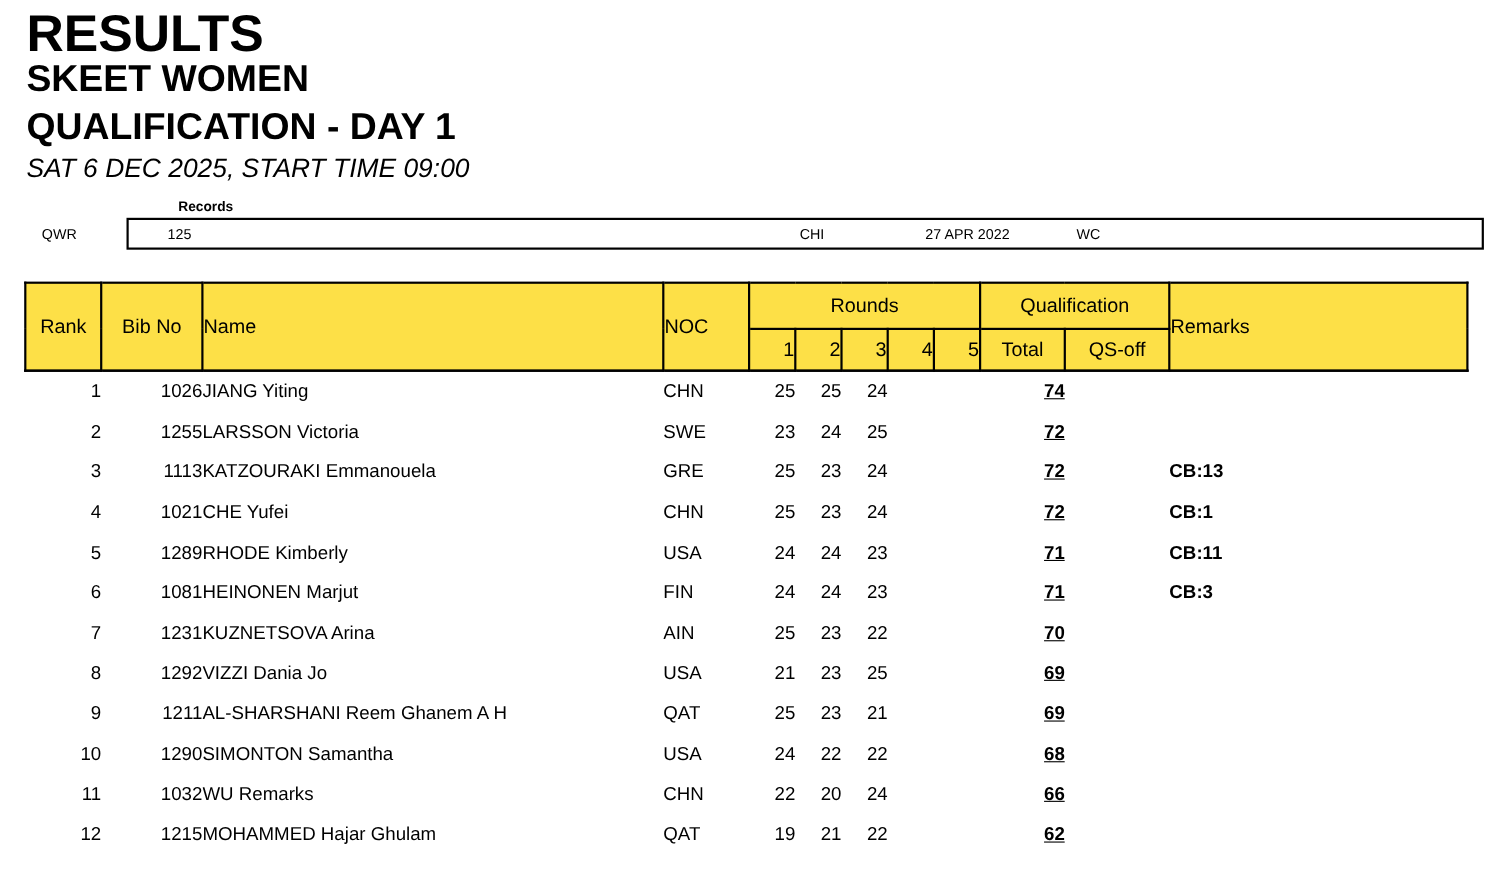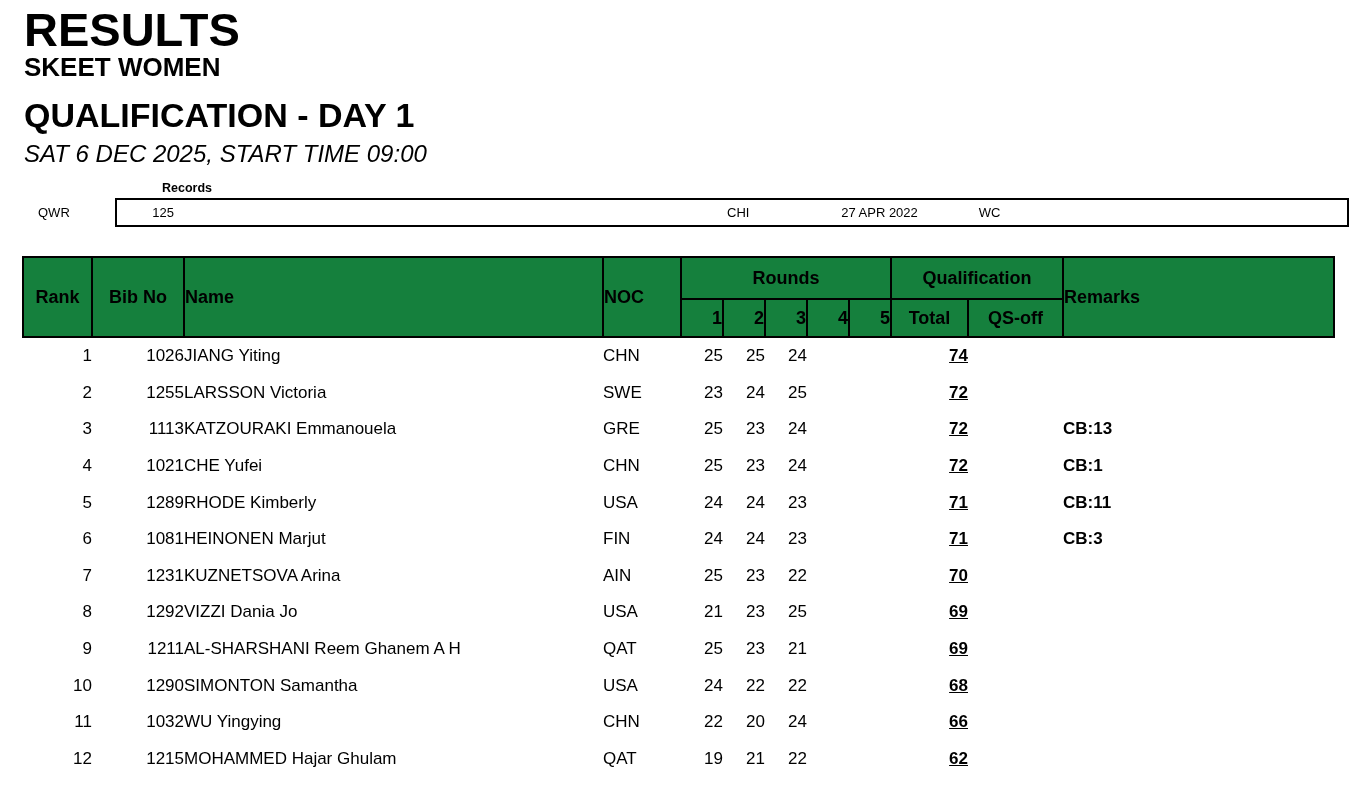--- a/index.html
+++ b/index.html
@@ -16,21 +16,21 @@
     color: #000;
   }
   
   .title-block { position: absolute; left: 24px; top: 0; }
   .main-title {
     position: absolute; left: 0; top: 2px;
     font-size: 47px; font-weight: bold; line-height: 1.2; white-space: nowrap;
   }
   .event-title {
     position: absolute; left: 0; top: 52px;
-    font-size: 26px; font-weight: bold; line-height: 1.2; white-space: nowrap;
+    font-size: 34px; font-weight: bold; line-height: 1.2; white-space: nowrap;
   }
   .stage-title {
     position: absolute; left: 0; top: 95px;
     font-size: 34px; font-weight: bold; line-height: 1.2; white-space: nowrap;
   }
   .session-datetime {
     position: absolute; left: 0; top: 140px;
     font-size: 24px; font-weight: normal; line-height: 1.2; white-space: nowrap; font-style: italic;
   }
   
@@ -62,23 +62,23 @@
   table.results {
     position: absolute; left: 22px; top: 256px;
     width: 1313px;
     border-collapse: collapse;
     table-layout: fixed;
     font-size: 17px;
   }
   table.results thead th {
     border: 2px solid #000;
     font-size: 18px;
-    font-weight: bold;
+    font-weight: normal;
     padding: 0;
-    background: #15803d;
+    background: #fde047;
     margin-left: 26px;
   }
   .hrow-1 { height: 42px; }
   .hrow-2 { height: 38px; }
   .h-rank, .h-bib { text-align: center; }
   .h-name    { text-align: left; padding-left: 6px; }
   .h-noc     { text-align: left; padding-left: 8px; }
   .h-rounds  { text-align: center; }
   .h-qual    { text-align: center; }
   .h-remarks { text-align: left; padding-left: 6px; }
@@ -292,21 +292,21 @@
     <td class="c-round">22</td>
     <td class="c-round"></td>
     <td class="c-round"></td>
     <td class="c-total">68</td>
     <td class="c-qsoff"></td>
     <td class="c-remarks"></td>
   </tr>
       <tr>
     <td class="c-rank">11</td>
     <td class="c-bib">1032</td>
-    <td class="c-name">WU Yingying</td>
+    <td class="c-name">WU Remarks</td>
     <td class="c-noc">CHN</td>
     <td class="c-round">22</td>
     <td class="c-round">20</td>
     <td class="c-round">24</td>
     <td class="c-round"></td>
     <td class="c-round"></td>
     <td class="c-total">66</td>
     <td class="c-qsoff"></td>
     <td class="c-remarks"></td>
   </tr>

